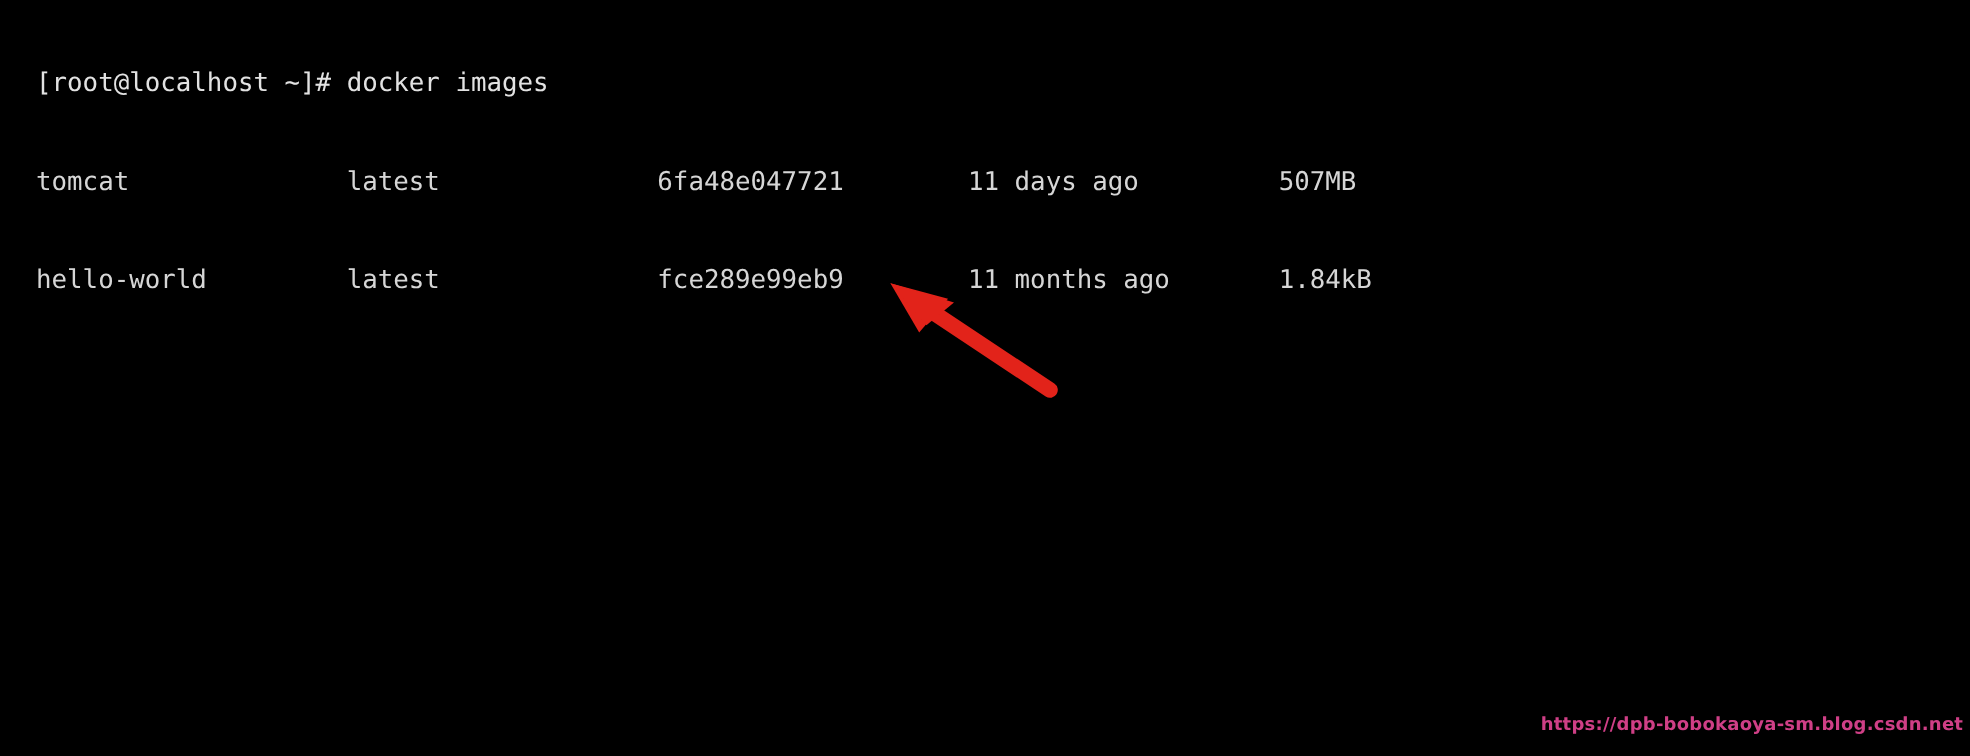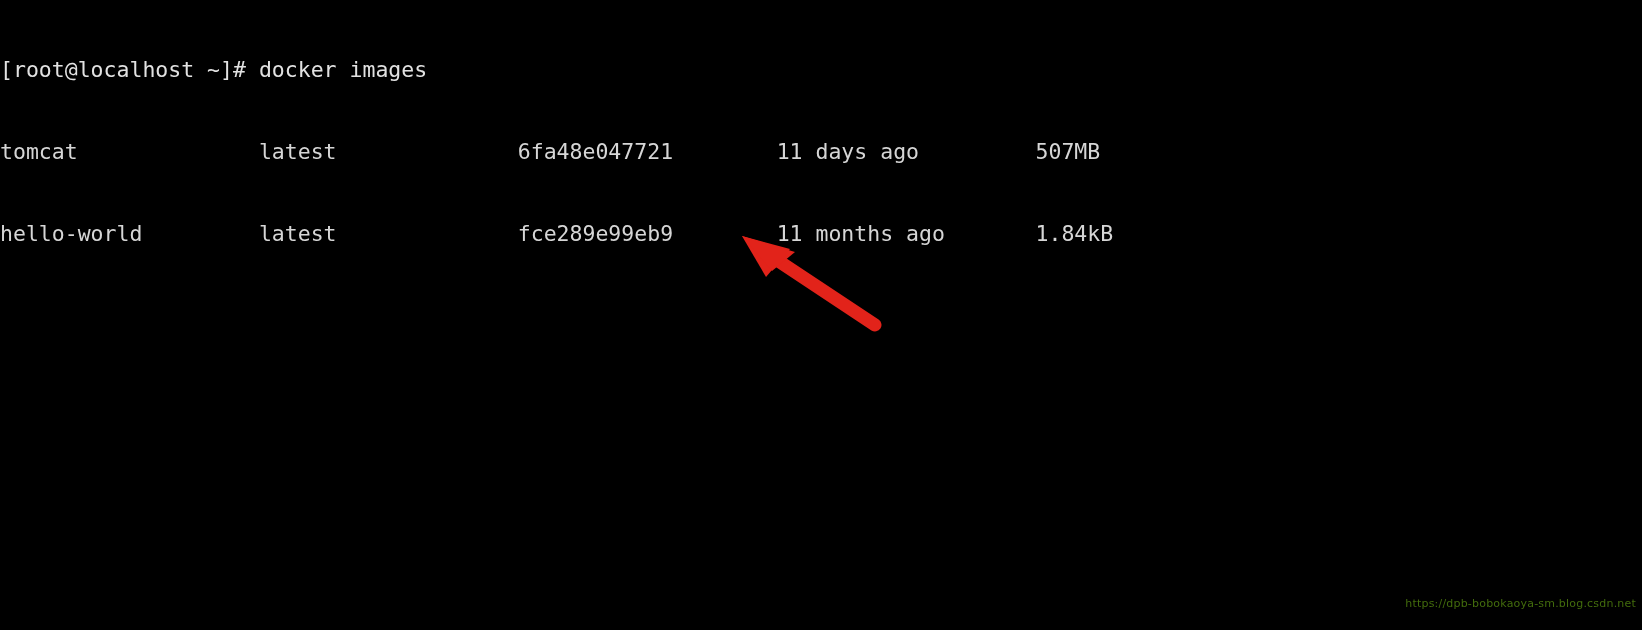--- a/index.html
+++ b/index.html
@@ -26,45 +26,47 @@
     top: 0;
     width: 1642px;
     padding-top: 1px;
     white-space: pre;
   }
   .line {
     height: 27.4px;
     white-space: pre;
     overflow: hidden;
     color: #d6d6d6;
+    padding-left: 30px;
   }
   .line.prompt-line { color: #e2e2e2; }
   .line.header-line { color: #d6d6d6; }
 
   
   #arrow-annotation {
     position: absolute;
     left: 0;
     top: 0;
     width: 1642px;
     height: 630px;
     pointer-events: none;
   }
   
   #watermark {
     position: absolute;
     right: 6px;
     bottom: 13px;
     font-family: "DejaVu Sans", "Liberation Sans", sans-serif;
-    font-size: 11px;
-    color: #4d7c0f;
+    font-size: 15px;
+    color: #ec4899;
     opacity: 0.88;
     letter-spacing: 0.2px;
     white-space: nowrap;
     pointer-events: none;
+    font-weight: bold;
   }
 </style>
 </head>
 <body>
 
 <div id="terminal">
 
   <div id="screen">
     <div class="line prompt-line">[root@localhost ~]# docker images</div>
     <div class="line">tomcat              latest              6fa48e047721        11 days ago         507MB</div>

